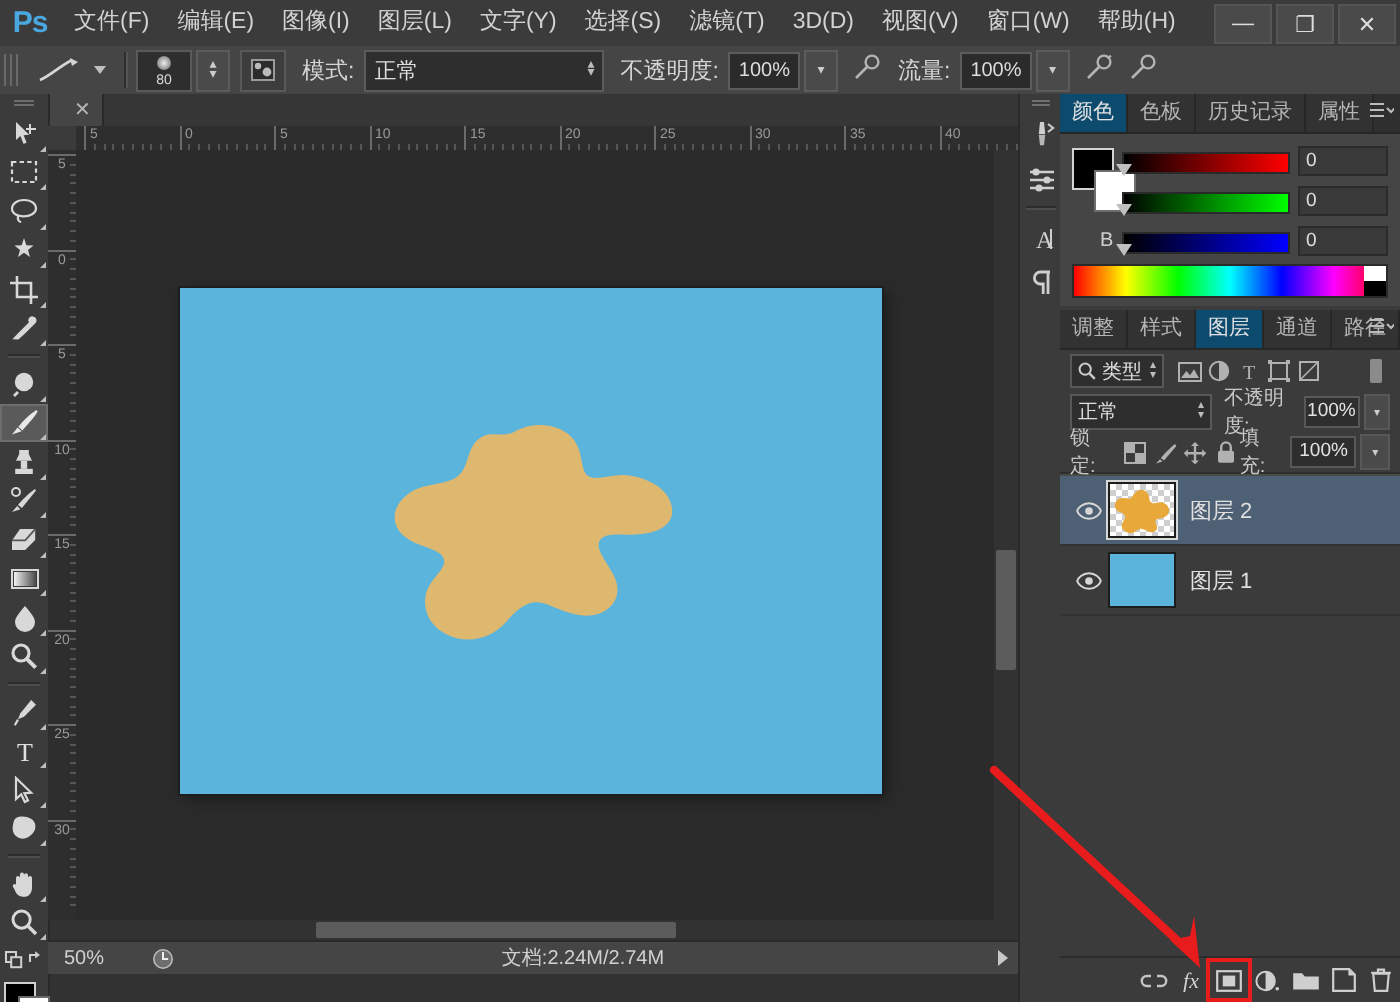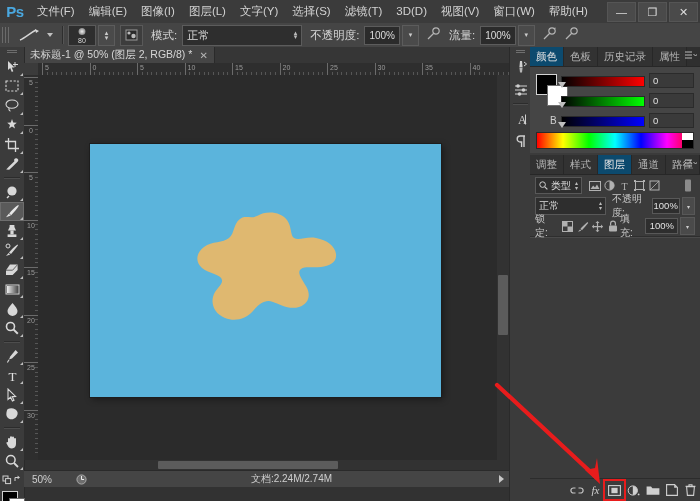--- a/index.html
+++ b/index.html
@@ -259,21 +259,20 @@
     <div class="airb">
       <svg width="15" height="14" viewBox="0 0 15 14">
           <circle cx="10" cy="4" r="3.2" fill="none" stroke="#cfcfcf" stroke-width="1.2"></circle>
           <path d="M8 6 L2 12" stroke="#cfcfcf" stroke-width="1.3"></path>
         </svg>
     </div>
   </div>
 
   <div class="tabstrip">
     <div class="doctab">
-      <span>未标题-1 @ 50% (图层 2, RGB/8) *</span>
       <span class="x">✕</span>
     </div>
   </div>
 
   <div class="toolbar">
     <div class="tb-grip">
         <i></i>
       </div>
 
     <div class="tool">
@@ -869,21 +868,49 @@
         </span>
         <span style="margin-left:auto;font-size:10px;">填充:</span>
         <span class="numf" style="margin-left:3px;">100%</span>
         <span class="mini-caret">
             <span style="font-size:6px;color:#ccc;">▾</span>
           </span>
       </div>
 
       <div class="lsep"></div>
 
-
+      <div class="layer-item sel">
+        <div class="eye">
+          <svg width="13" height="9" viewBox="0 0 13 9">
+              <path d="M6.5 0.6 C9.8 0.6 12 3 12.4 4.5 C12 6 9.8 8.4 6.5 8.4 C3.2 8.4 1 6 0.6 4.5 C1 3 3.2 0.6 6.5 0.6 Z" fill="none" stroke="#d6d6d6" stroke-width="1"></path>
+              <circle cx="6.5" cy="4.5" r="1.9" fill="#d6d6d6"></circle>
+            </svg>
+        </div>
+        <div class="thumb sel-out">
+          <svg width="32" height="26" viewBox="0 0 32 26" style="position:absolute;left:0;top:0;">
+            <path d="M13 4 C15 2 18 3 19 5 C20 7 19.5 9 21 9.5 C23 10 25 8.5 27 9.5
+                     C29.5 10.7 30 13 29 15 C28 17 25 17 23.5 17.6 C22 18.2 23 20 23.5 21.5
+                     C24 23 22 24.5 20 24 C18 23.5 16.5 22 15 22.5 C13 23 12 25 9.5 24.5
+                     C7 24 5.5 22 6 20 C6.5 18 8 17.5 7.5 16 C7 14.2 3 14 2.5 11.5
+                     C2 9 4 7 6.5 7 C9 7 10 8 11 6.5 C11.8 5.3 11.8 5 13 4 Z" fill="#e8a93a"></path>
+          </svg>
+        </div>
+        <div class="lname">图层 2</div>
+      </div>
+
+      <div class="layer-item">
+        <div class="eye">
+          <svg width="13" height="9" viewBox="0 0 13 9">
+              <path d="M6.5 0.6 C9.8 0.6 12 3 12.4 4.5 C12 6 9.8 8.4 6.5 8.4 C3.2 8.4 1 6 0.6 4.5 C1 3 3.2 0.6 6.5 0.6 Z" fill="none" stroke="#d6d6d6" stroke-width="1"></path>
+              <circle cx="6.5" cy="4.5" r="1.9" fill="#d6d6d6"></circle>
+            </svg>
+        </div>
+        <div class="thumb" style="background:#5bb4dc;"></div>
+        <div class="lname">图层 1</div>
+      </div>
     </div>
 
     <div class="layers-foot">
       <div class="foot-ic">
         <svg width="14" height="9" viewBox="0 0 14 9">
             <path d="M5.5 2 H3.4 A2.5 2.5 0 0 0 3.4 7 H5.5" fill="none" stroke="#c4c4c4" stroke-width="1.2"></path>
             <path d="M8.5 2 H10.6 A2.5 2.5 0 0 1 10.6 7 H8.5" fill="none" stroke="#c4c4c4" stroke-width="1.2"></path>
           </svg>
       </div>
       <div class="foot-ic">

